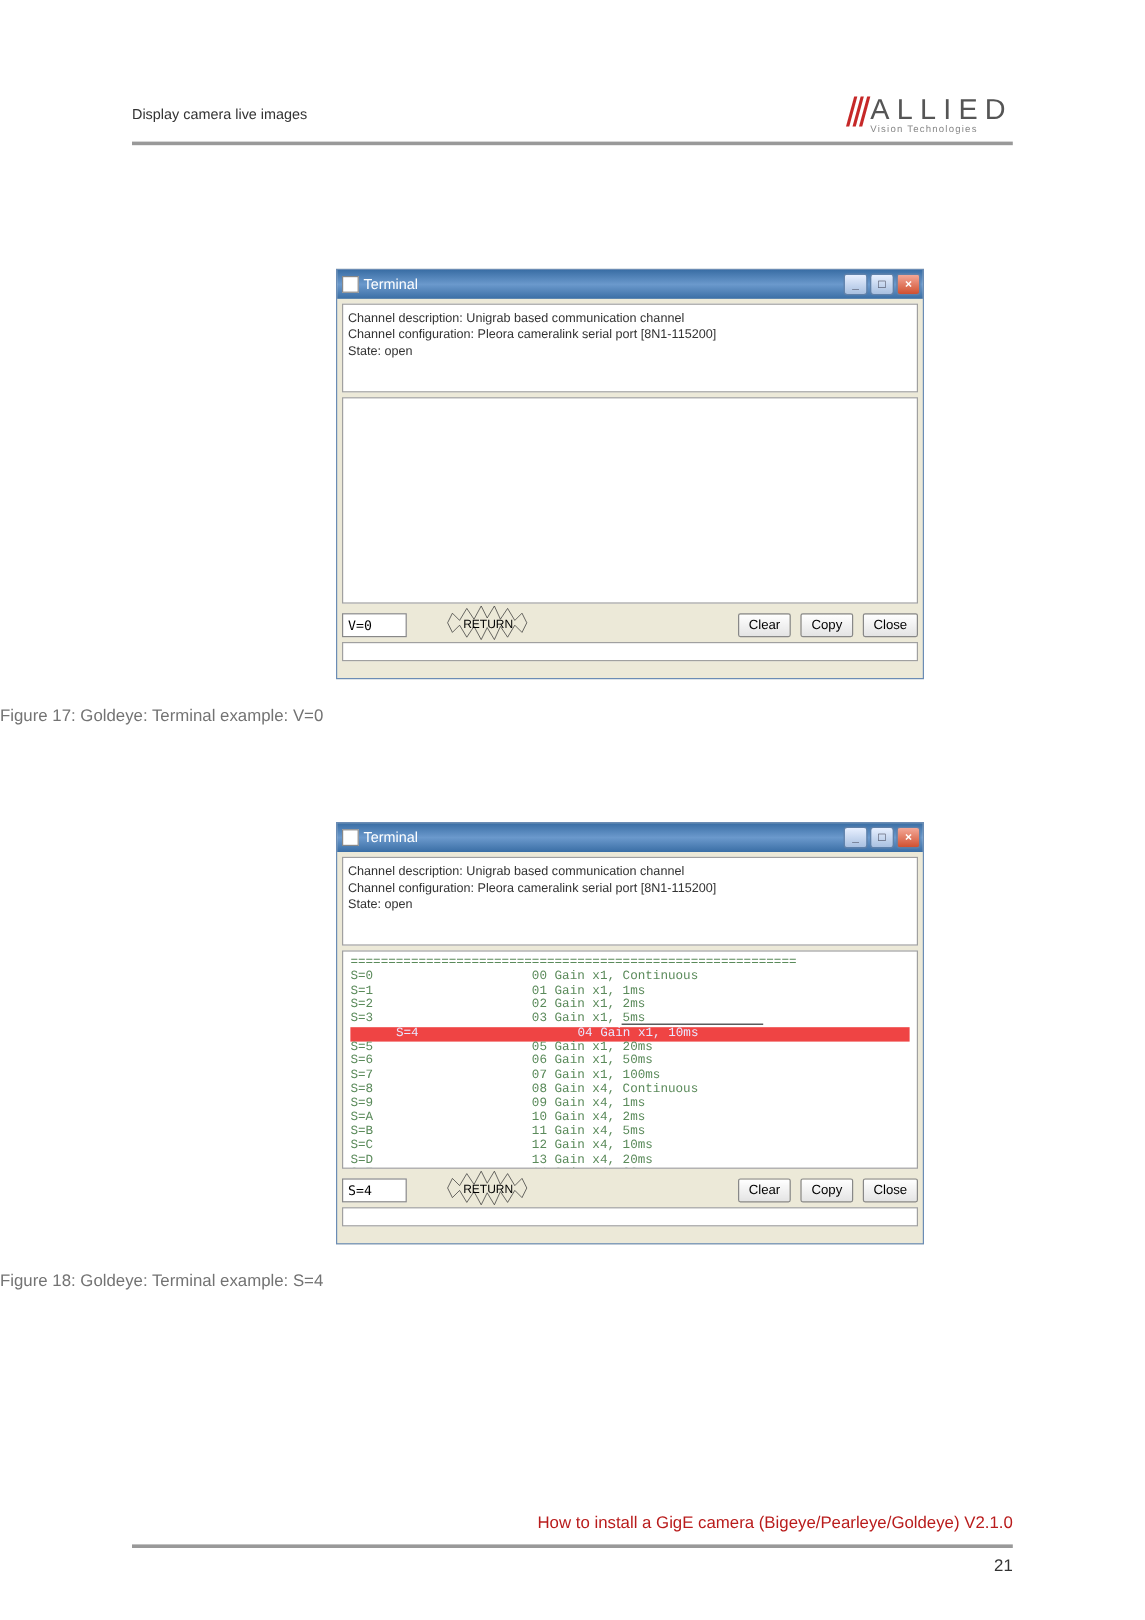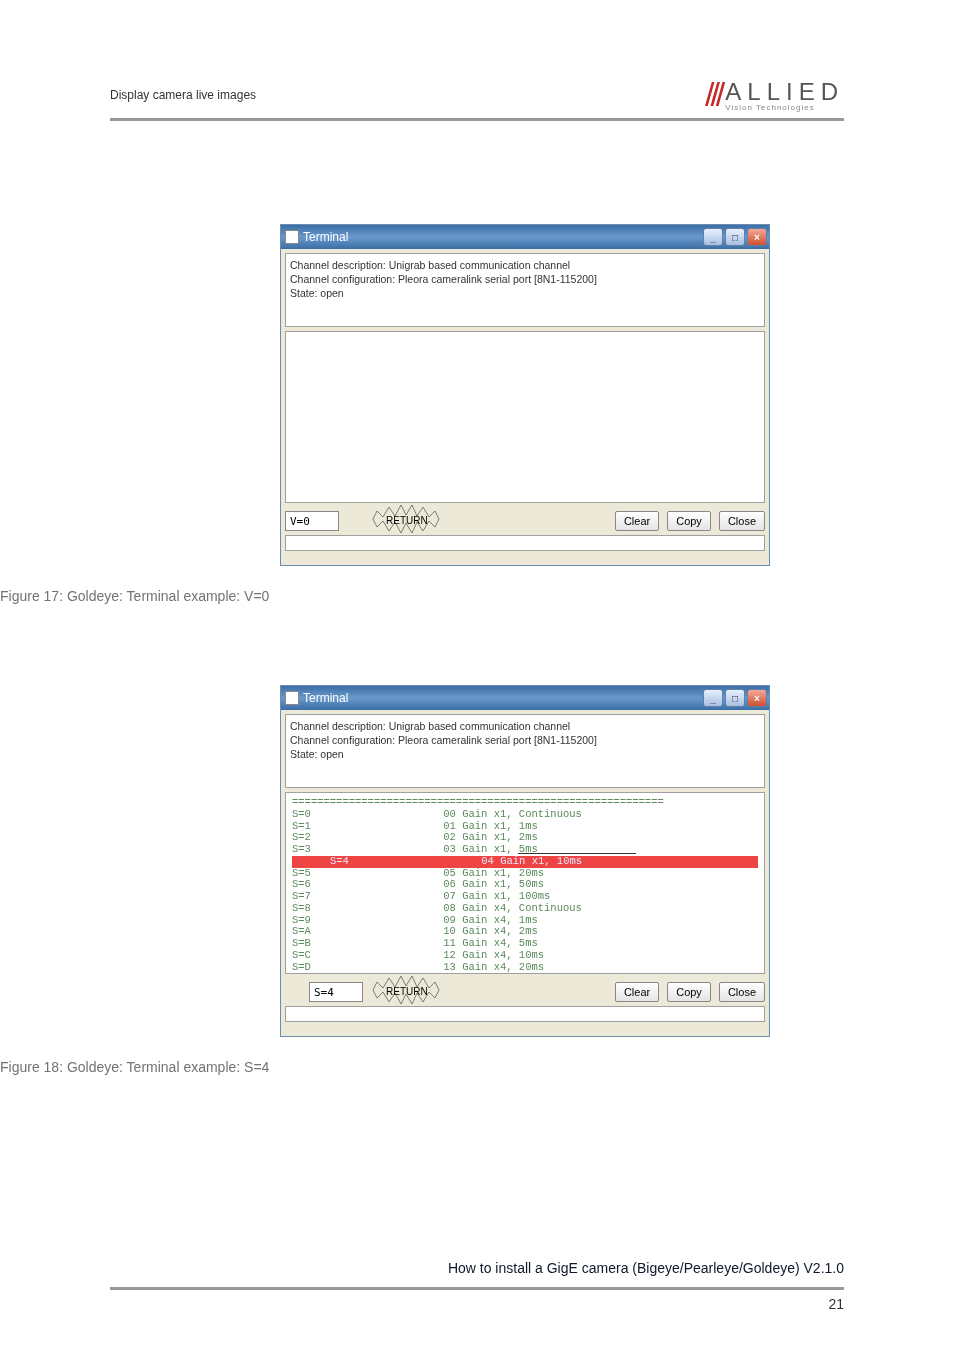--- a/index.html
+++ b/index.html
@@ -116,21 +116,21 @@
   }
   .cmd-input {
     border: 1px solid #888;
     background: #fff;
     height: 20px;
     padding: 0 4px;
     font-size: 11px;
     font-family: monospace;
   }
   .tw1 .cmd-input { width: 54px; }
-  .tw2 .cmd-input { width: 54px; margin-left: 24px; }
+  .tw2 .cmd-input { width: 54px; }
   .btn {
     height: 20px;
     padding: 0 8px;
     font-size: 11px;
     background: linear-gradient(to bottom, #fff, #e4e4e4);
     border: 1px solid #888;
     border-radius: 2px;
   }
   .btn-group { display: flex; gap: 8px; margin-left: auto; }
   .return-star {
@@ -196,21 +196,21 @@
   }
   .connector {
     position: absolute;
     border-top: 1px solid #333;
   }
   .footer-text {
     position: absolute;
     bottom: 74px;
     right: 110px;
     font-size: 14px;
-    color: #0f172a;
+    color: #b91c1c;
   }
   .footer-rule {
     position: absolute;
     bottom: 60px;
     left: 110px;
     right: 110px;
     height: 3px;
     background: #999;
   }
   .page-num {

